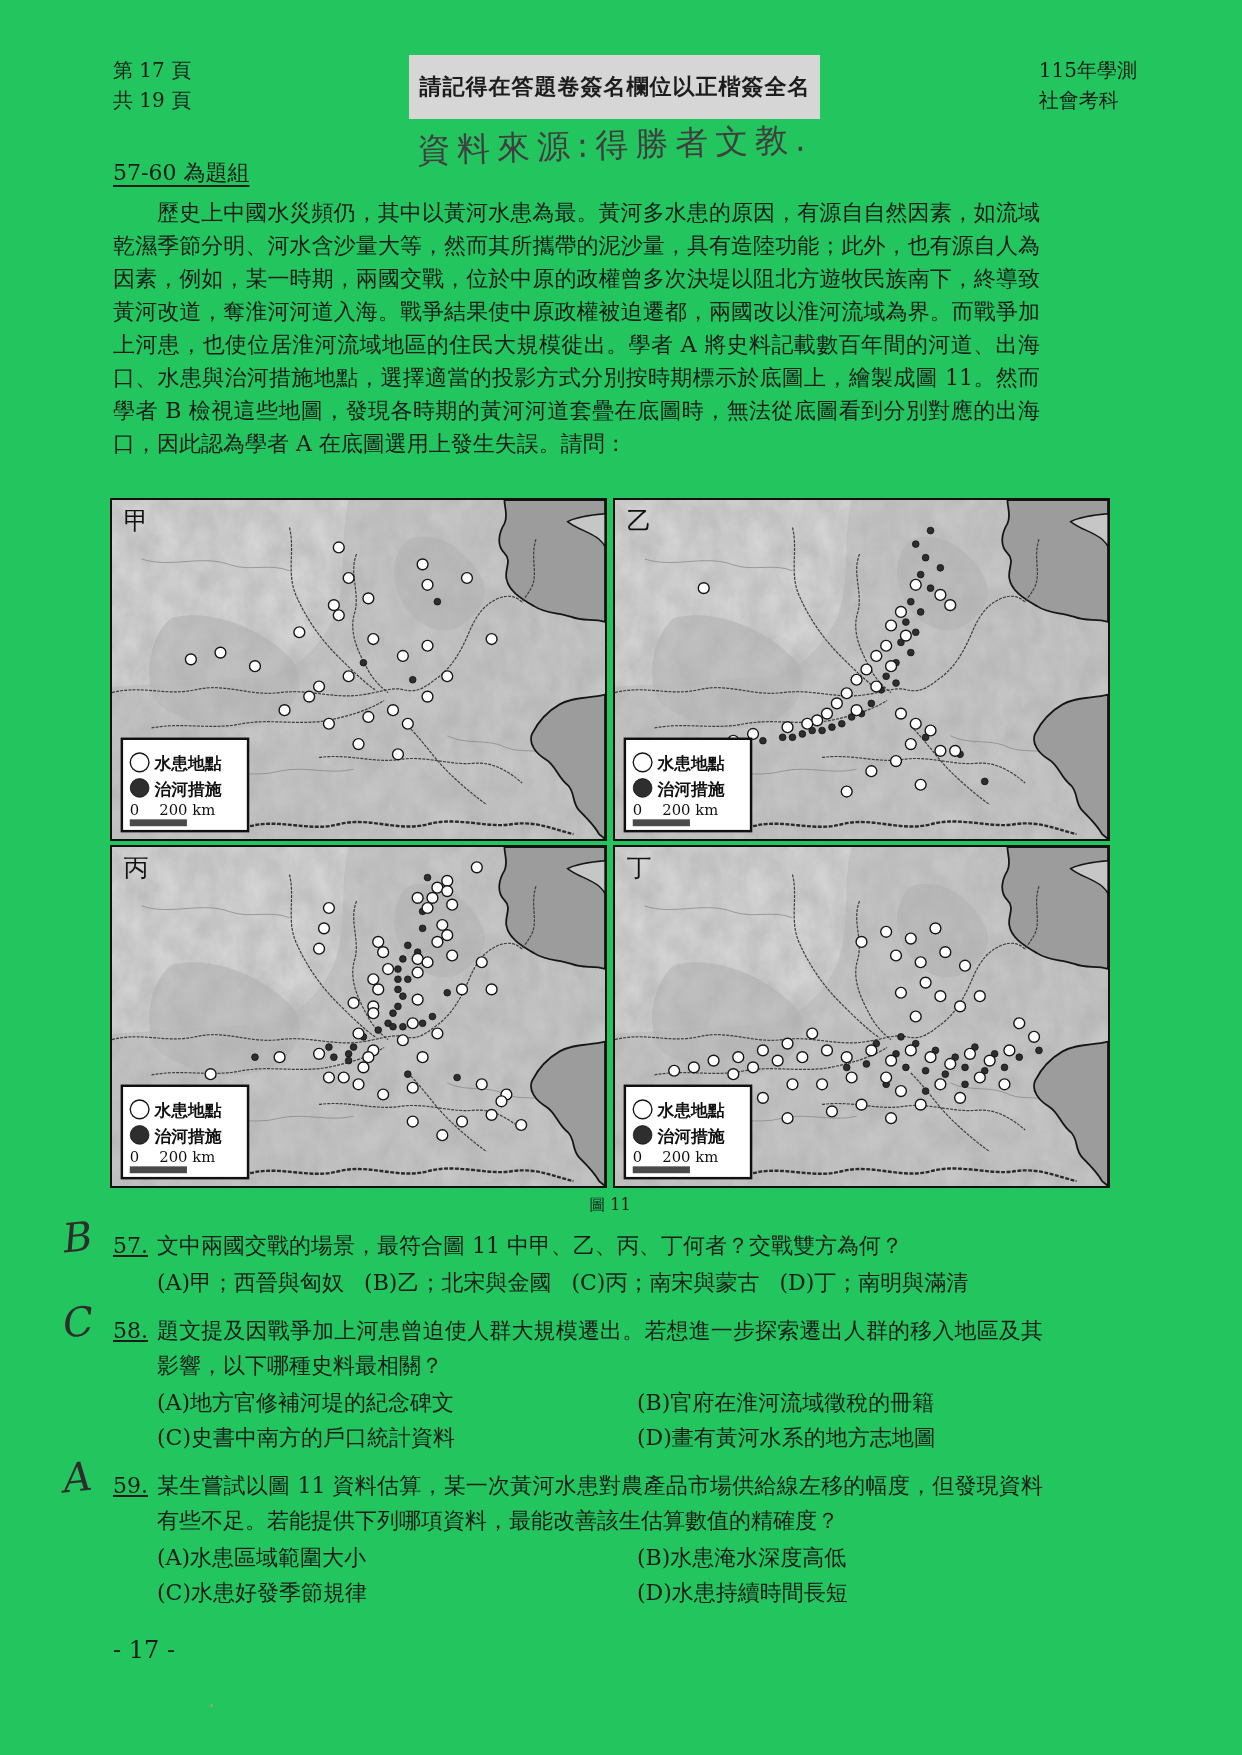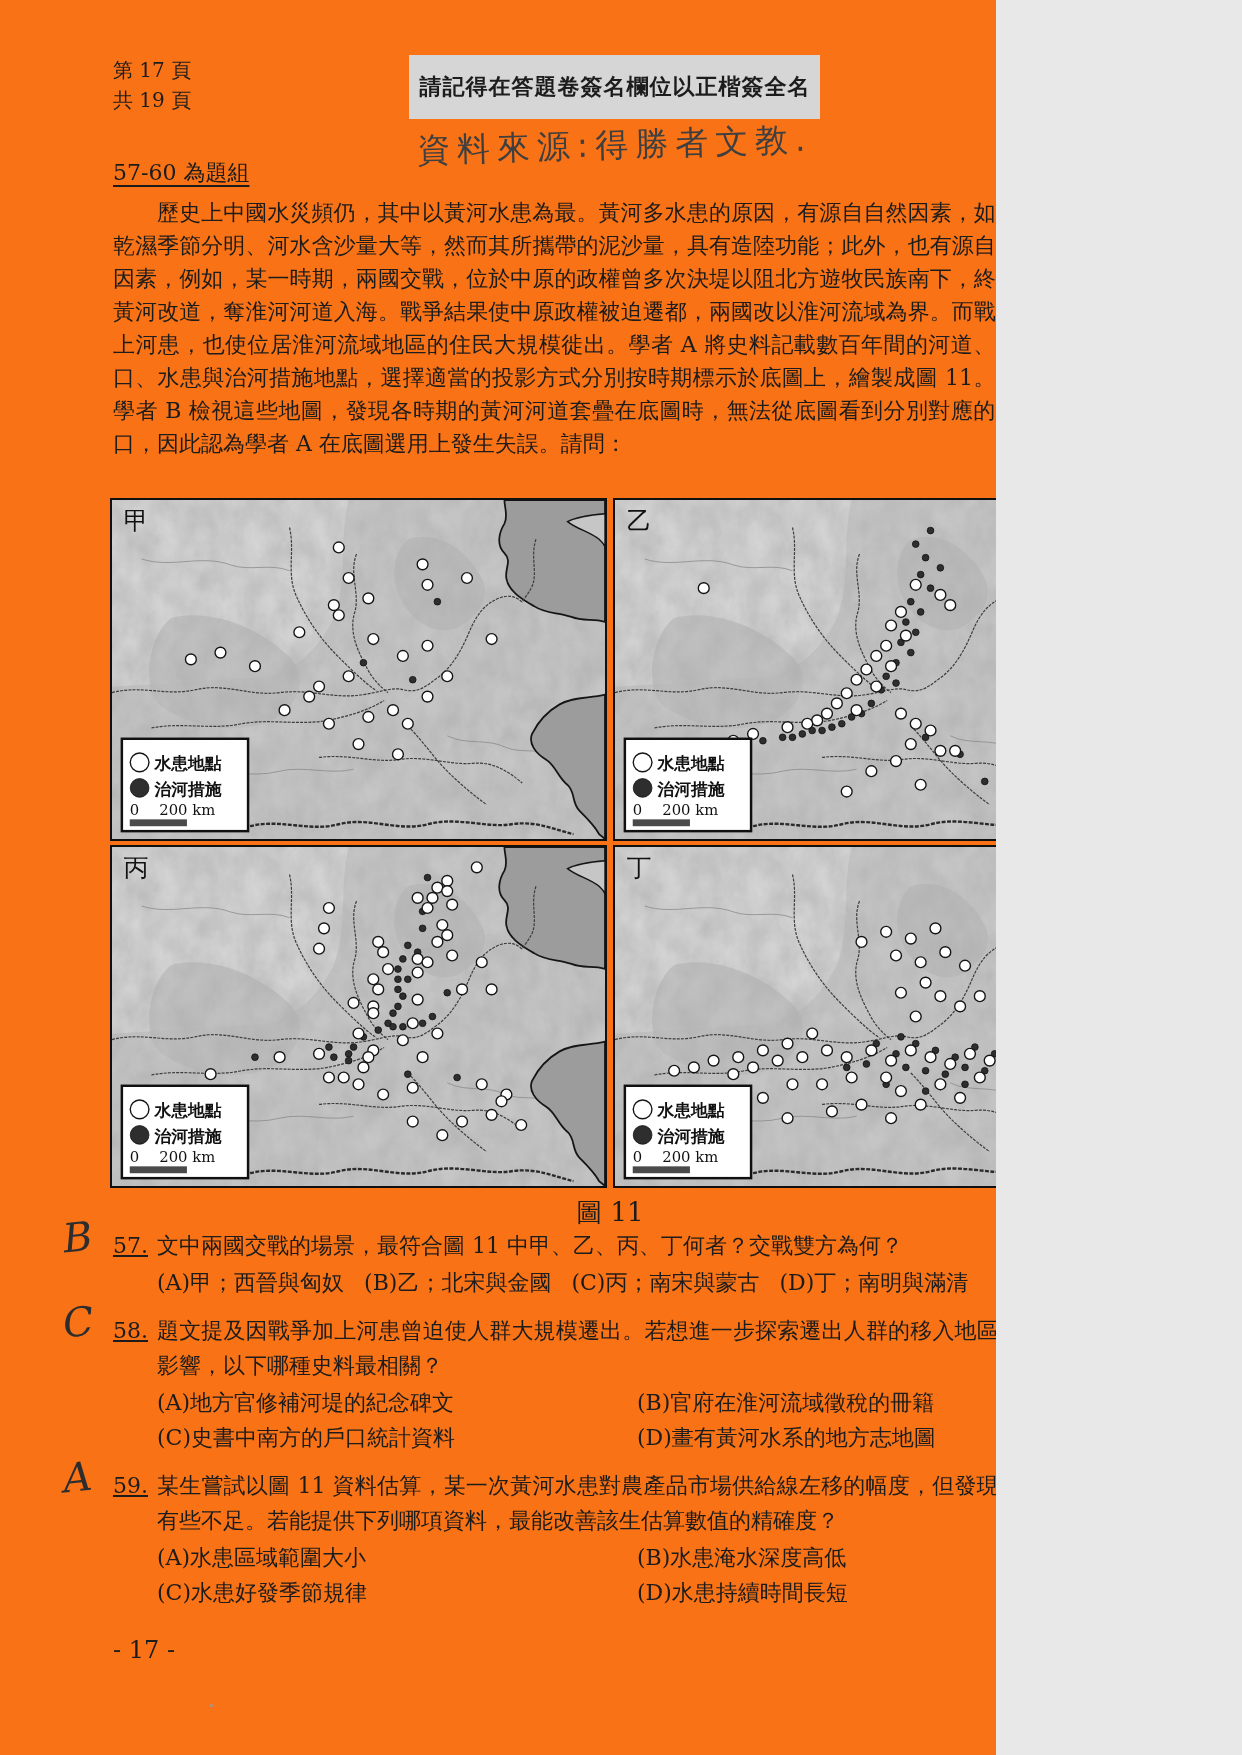--- a/index.html
+++ b/index.html
@@ -1,16 +1,16 @@
 <!DOCTYPE html>
 <html><head>
 <meta charset="utf-8">
 <style>
   html,body{margin:0;padding:0;background:#e8e8e8;}
-  .page{position:relative;width:996px;height:1755px;background:#f97316;
+  .page{position:relative;width:1242px;height:1755px;background:#22c55e;
         font-family:"DejaVu Serif","Liberation Serif",serif;color:#1c1c1c;overflow:hidden;}
 
   
   .header{position:absolute;top:55px;left:113px;width:1024px;display:flex;align-items:flex-start;}
   .pageno{font-size:20px;line-height:30px;white-space:pre;}
   .header-center{flex:1;text-align:center;}
   .sign-notice{display:inline-block;background:#d6d6d6;font-weight:bold;font-size:22px;
                padding:17px 10px;letter-spacing:1px;}
   .hand-note{margin-top:4px;font-family:"DejaVu Sans","Liberation Sans",sans-serif;
              font-size:33px;color:#3f3f3f;letter-spacing:7px;transform:rotate(-1.6deg);
@@ -33,21 +33,21 @@
   .filled-dot{fill:#2e2e2e;stroke:#101010;stroke-width:0.8;}
   .lbox{fill:#ffffff;stroke:#101010;stroke-width:2.5;}
   .ltext{font-size:17px;font-weight:bold;fill:#111;}
   .lscale{font-size:15px;fill:#111;}
   .scalebar{fill:#4a4a4a;}
   .river{fill:none;stroke:#3c3c3c;stroke-width:1.2;stroke-dasharray:3 1.2;}
   .river-thick{fill:none;stroke:#2a2a2a;stroke-width:2.4;stroke-dasharray:4 1.5;}
   .river-faint{fill:none;stroke:#8a8a8a;stroke-width:0.8;}
   .sea{fill:#9c9c9c;stroke:#151515;stroke-width:1.8;}
   .landpatch{fill:#c6c6c6;stroke:#151515;stroke-width:1.4;}
-  .fig-caption{text-align:center;font-size:26px;margin-top:7px;}
+  .fig-caption{text-align:center;font-size:16px;margin-top:7px;}
 
   
   .questions{position:absolute;top:1228px;left:113px;width:930px;}
   .question{position:relative;padding-left:44px;margin-bottom:13px;font-size:22px;line-height:35px;}
   .qnum{position:absolute;left:0;top:0;width:44px;text-decoration:underline;}
   .stem{text-align:justify;}
   .hw-answer{position:absolute;left:-50px;top:-8px;font-size:40px;color:#2d2d2d;
              font-family:"DejaVu Serif","Liberation Serif",serif;font-style:italic;
              transform:rotate(-6deg);}
   .opts-inline{display:flex;gap:20px;margin-top:2px;}

